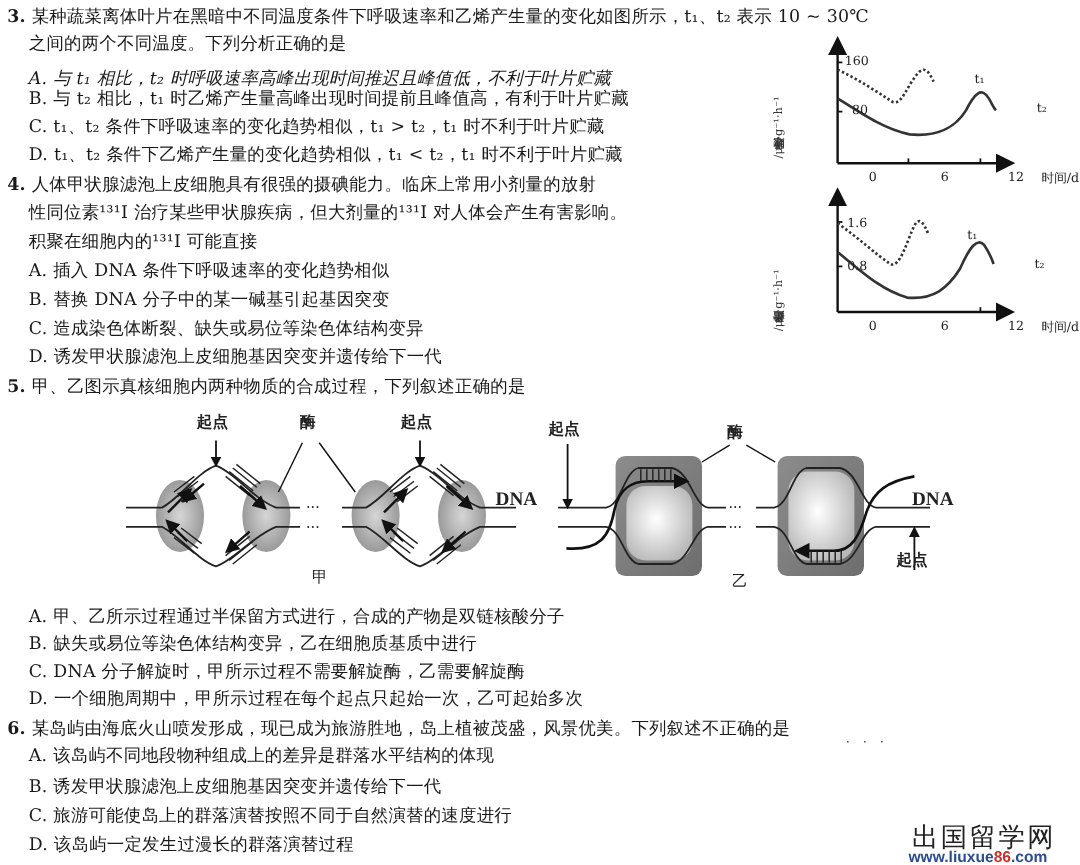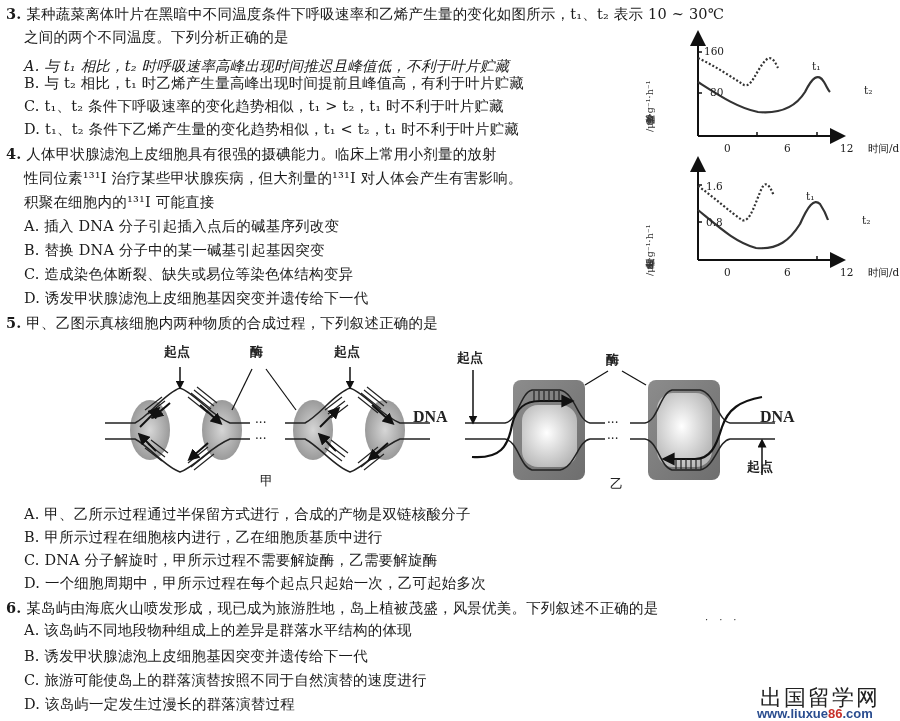--- a/index.html
+++ b/index.html
@@ -30,21 +30,21 @@
 <div class="line" style="left:24px;top:73px;">B. 与 t₂ 相比，t₁ 时乙烯产生量高峰出现时间提前且峰值高，有利于叶片贮藏</div>
 <div class="line" style="left:24px;top:96px;">C. t₁、t₂ 条件下呼吸速率的变化趋势相似，t₁ &gt; t₂，t₁ 时不利于叶片贮藏</div>
 <div class="line" style="left:24px;top:119px;">D. t₁、t₂ 条件下乙烯产生量的变化趋势相似，t₁ &lt; t₂，t₁ 时不利于叶片贮藏</div>
 
 <div class="line" style="left:6px;top:144px;">
   <span class="qnum">4.</span>
   <span>人体甲状腺滤泡上皮细胞具有很强的摄碘能力。临床上常用小剂量的放射</span>
 </div>
 <div class="line" style="left:24px;top:168px;">性同位素¹³¹I 治疗某些甲状腺疾病，但大剂量的¹³¹I 对人体会产生有害影响。</div>
 <div class="line" style="left:24px;top:192px;">积聚在细胞内的¹³¹I 可能直接</div>
-<div class="line" style="left:24px;top:216px;">A. 插入 DNA 分子引起插入点后的碱基序列改变</div>
+<div class="line" style="left:24px;top:216px;">A. 插入 DNA 条件下呼吸速率的变化趋势相似</div>
 <div class="line" style="left:24px;top:240px;">B. 替换 DNA 分子中的某一碱基引起基因突变</div>
 <div class="line" style="left:24px;top:264px;">C. 造成染色体断裂、缺失或易位等染色体结构变异</div>
 <div class="line" style="left:24px;top:288px;">D. 诱发甲状腺滤泡上皮细胞基因突变并遗传给下一代</div>
 
 <div class="line" style="left:6px;top:313px;">
   <span class="qnum">5.</span>
   <span>甲、乙图示真核细胞内两种物质的合成过程，下列叙述正确的是</span>
 </div>
 
 <div class="chart" style="left:630px;top:30px;width:270px;height:130px;">
@@ -199,21 +199,21 @@
     <line x1="182" y1="36" x2="206" y2="50" stroke="#111" stroke-width="1.2"></line>
   </svg>
   <span class="dlabel" style="left:17px;top:14px;">起点</span>
   <span class="dlabel" style="left:166px;top:16px;">酶</span>
   <span class="dna" style="left:320px;top:73px;">DNA</span>
   <span class="dlabel" style="left:307px;top:123px;">起点</span>
   <span class="dlabel" style="left:170px;top:140px;font-weight:normal;">乙</span>
 </div>
 
 <div class="line" style="left:24px;top:504px;">A. 甲、乙所示过程通过半保留方式进行，合成的产物是双链核酸分子</div>
-<div class="line" style="left:24px;top:527px;">B. 甲所示过程在细胞核内进行，乙在细胞质基质中进行</div>
+<div class="line" style="left:24px;top:527px;">B. 缺失或易位等染色体结构变异，乙在细胞质基质中进行</div>
 <div class="line" style="left:24px;top:550px;">C. DNA 分子解旋时，甲所示过程不需要解旋酶，乙需要解旋酶</div>
 <div class="line" style="left:24px;top:573px;">D. 一个细胞周期中，甲所示过程在每个起点只起始一次，乙可起始多次</div>
 
 <div class="line" style="left:6px;top:598px;">
   <span class="qnum">6.</span>
   <span>某岛屿由海底火山喷发形成，现已成为旅游胜地，岛上植被茂盛，风景优美。下列叙述不正确的是</span>
 </div>
 <div class="dots">···</div>
 <div class="line" style="left:24px;top:620px;">A. 该岛屿不同地段物种组成上的差异是群落水平结构的体现</div>
 <div class="line" style="left:24px;top:646px;">B. 诱发甲状腺滤泡上皮细胞基因突变并遗传给下一代</div>

